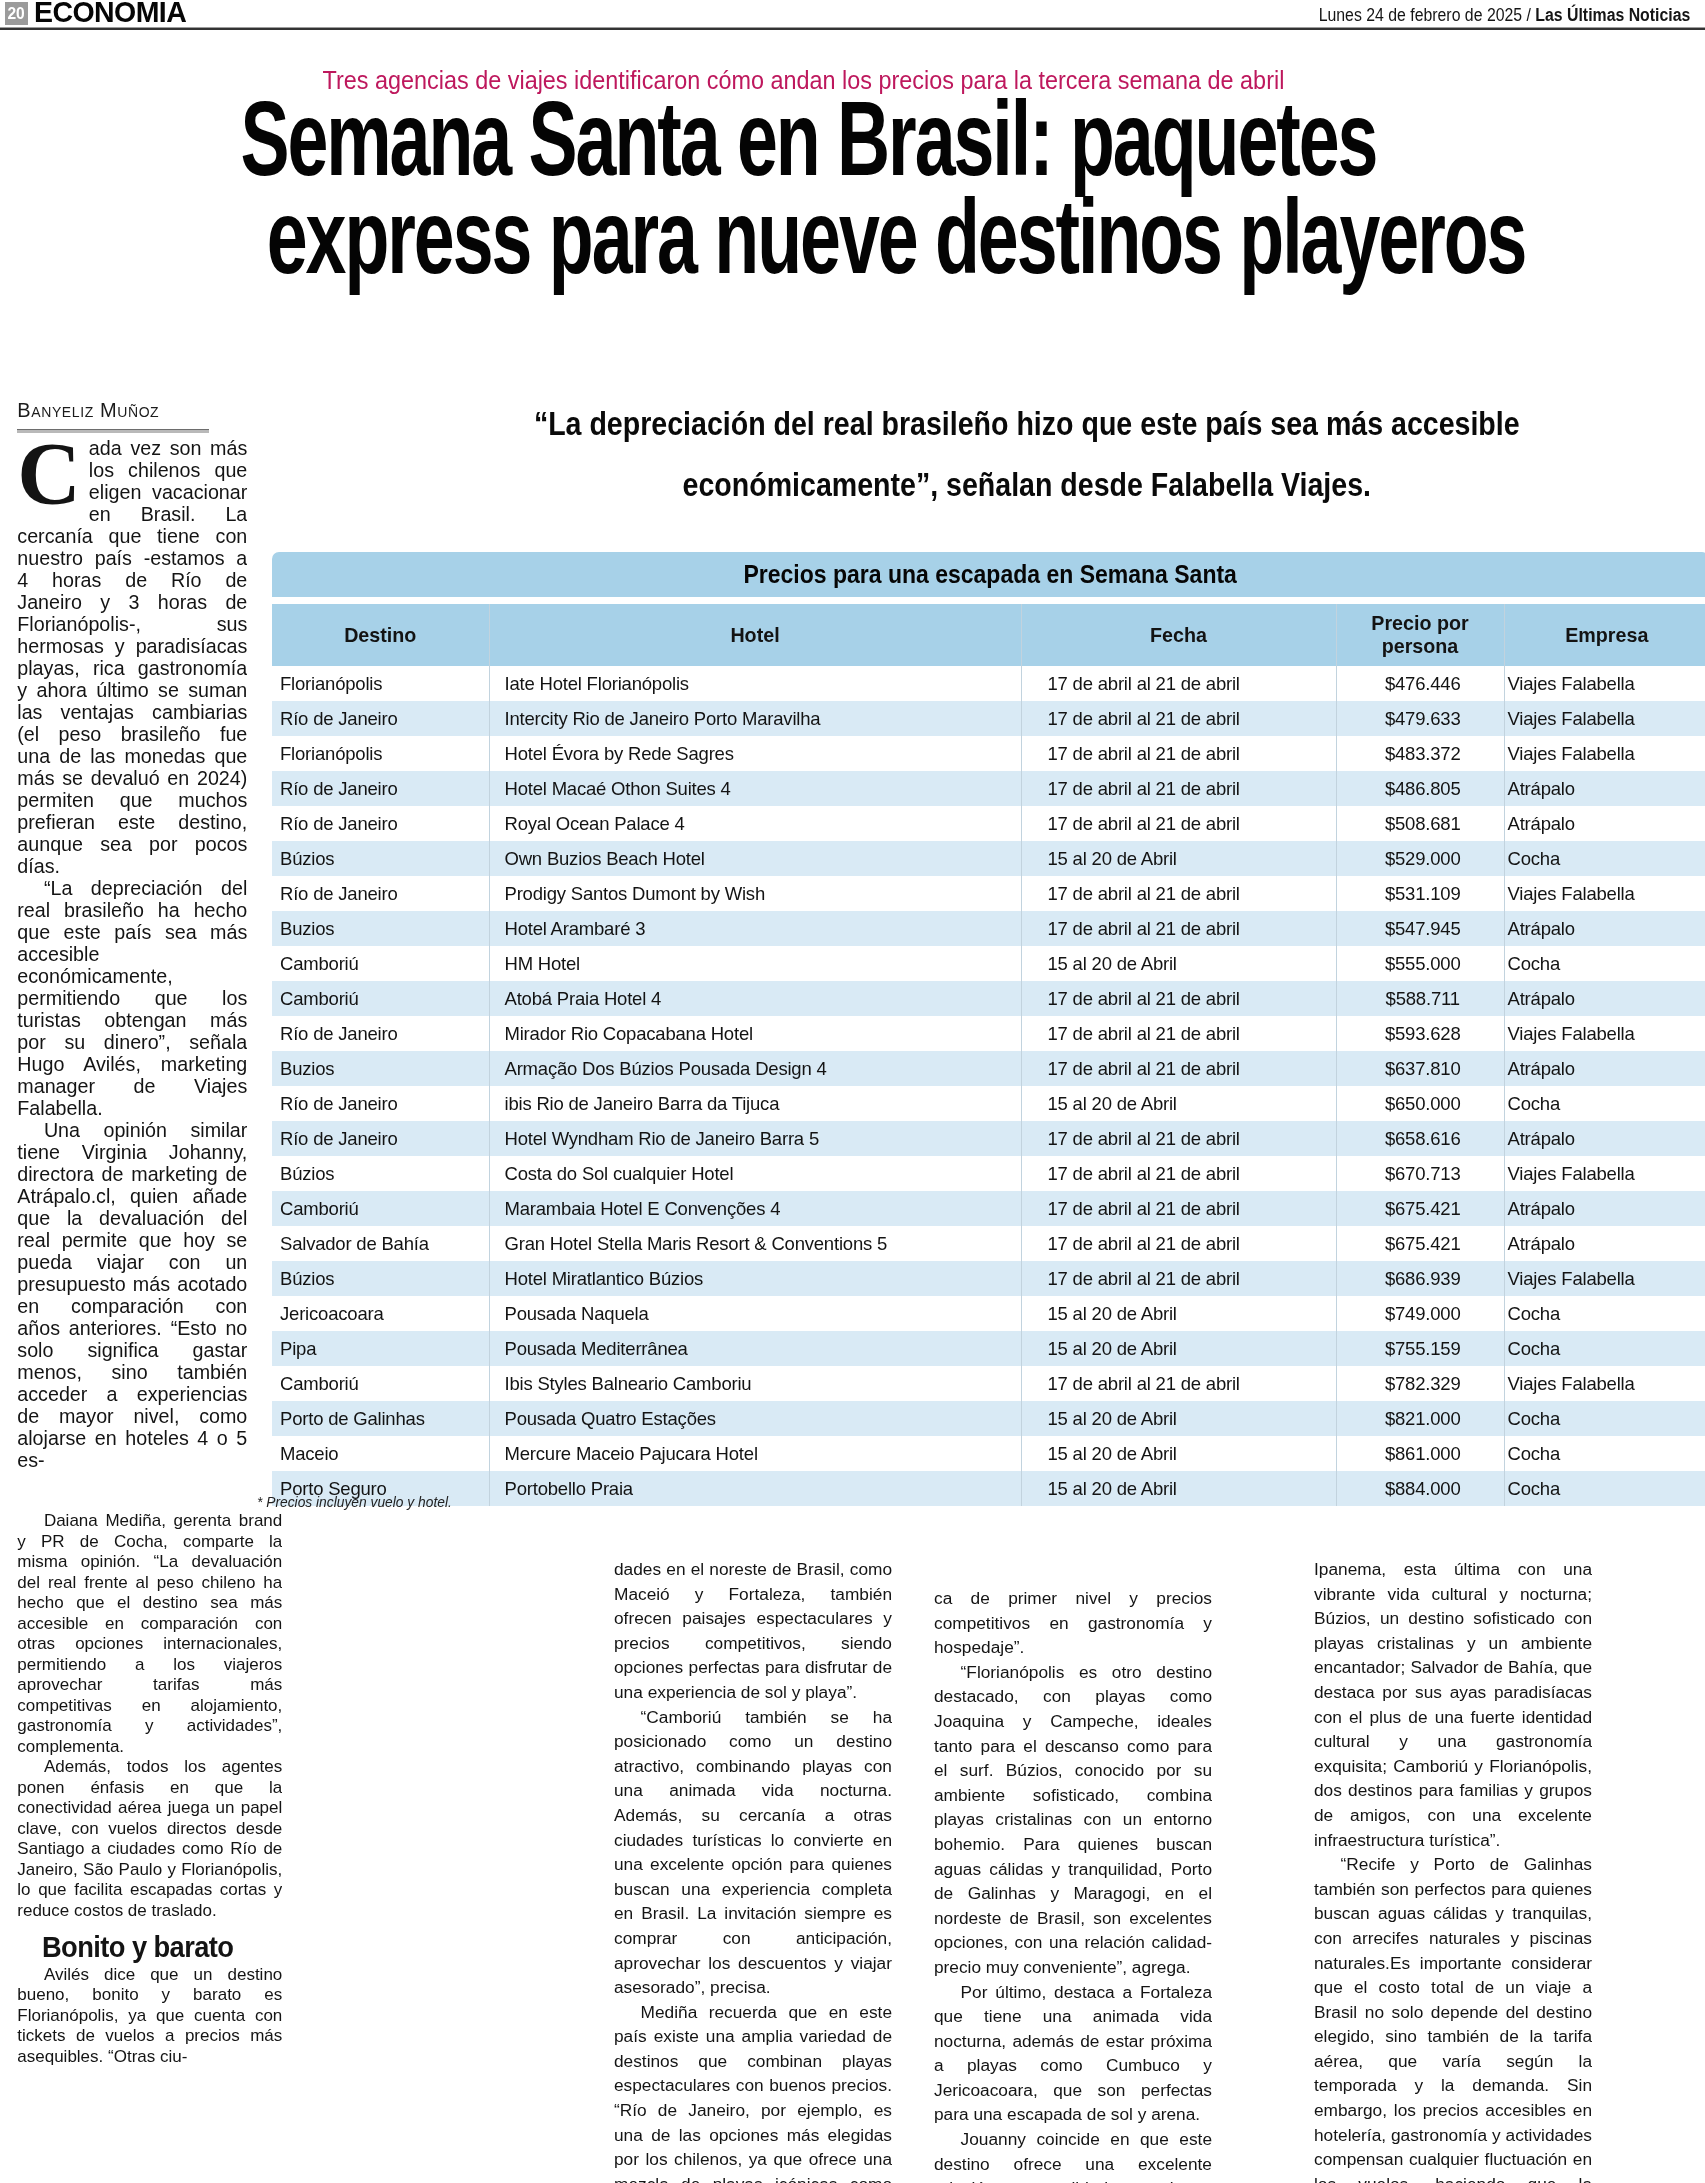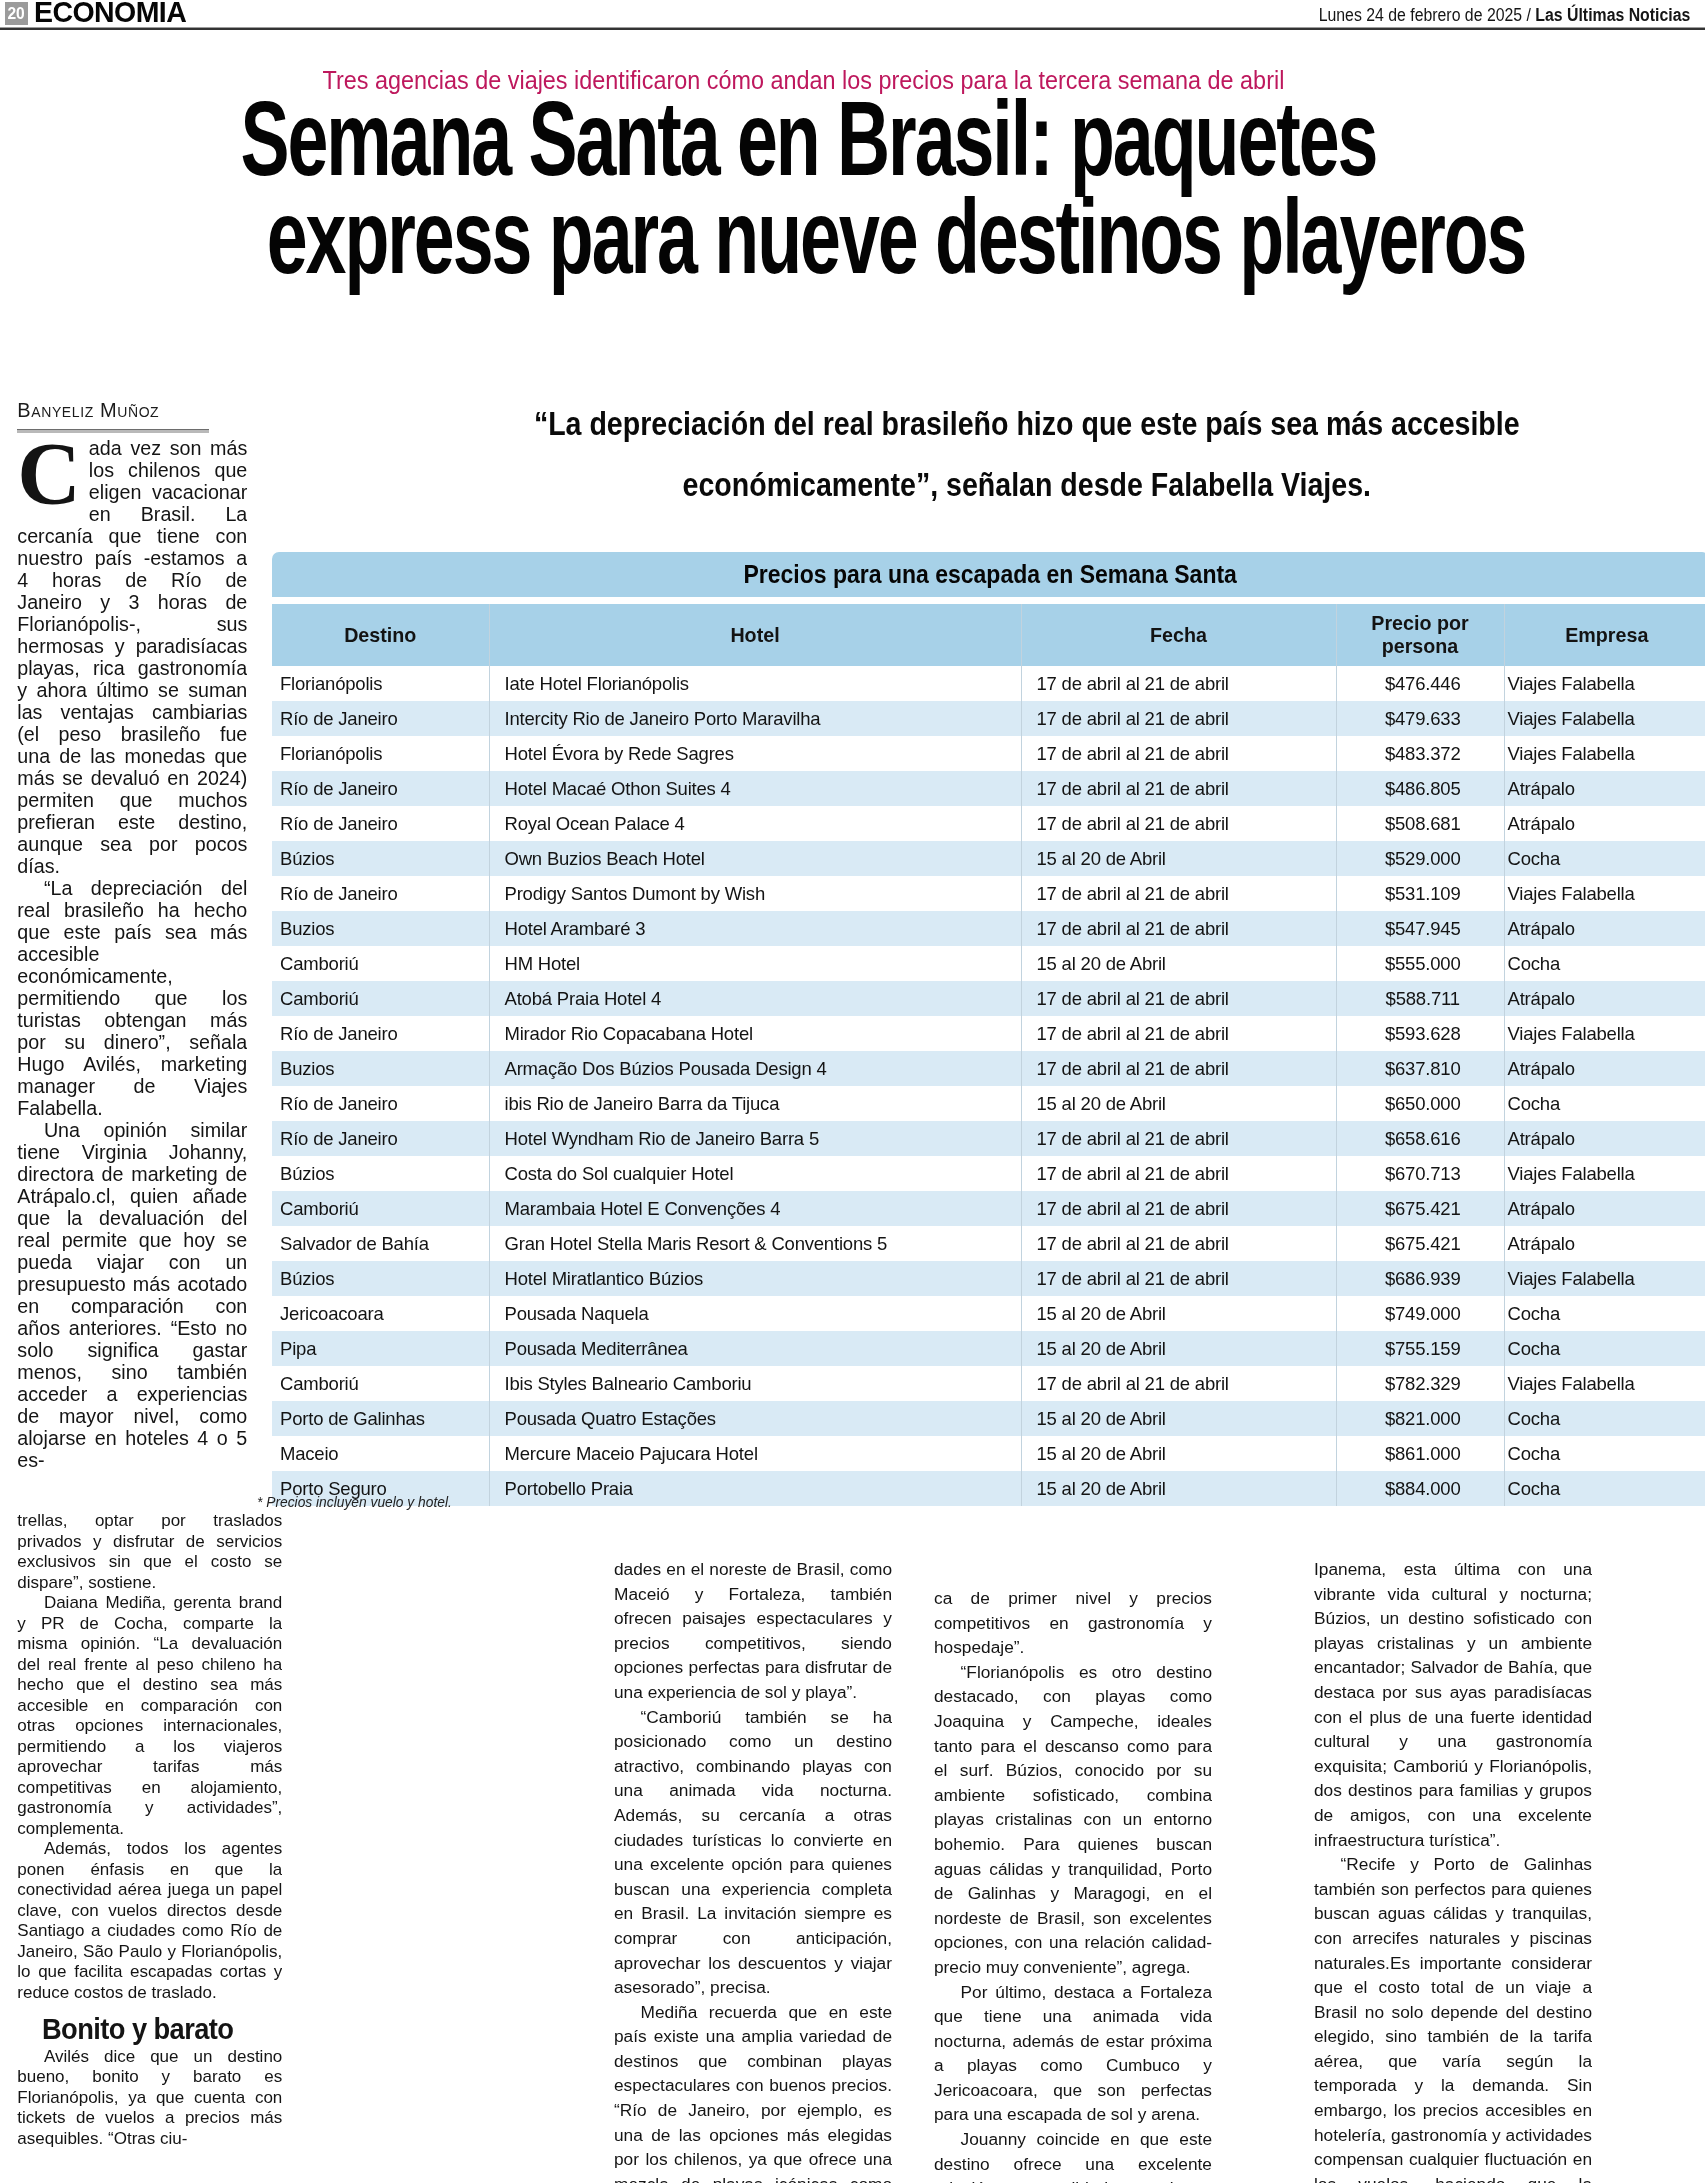--- a/index.html
+++ b/index.html
@@ -57,21 +57,21 @@
              align-items:center;justify-content:center;font-size:25px;font-weight:700;color:#060606;}
   .tbl-title>span{display:inline-block;transform:scaleX(0.92);transform-origin:center;white-space:nowrap;}
   .tbl-gap{height:7px;background:#fff;}
   table.prices{border-collapse:collapse;width:100%;table-layout:fixed;color:#131313;}
   table.prices th{background:#a7d1e8;font-weight:700;font-size:19.7px;height:62px;
                   vertical-align:middle;text-align:center;padding:0;}
   table.prices td{height:35px;font-size:18.5px;letter-spacing:-0.2px;vertical-align:middle;
                   padding:0 4.6px 0 8px;white-space:nowrap;overflow:hidden;}
   table.prices tbody tr:nth-child(even){background:#d9eaf5;}
   table.prices td:not(:first-child),table.prices th:not(:first-child){border-left:1.2px solid #c2d3de;}
-  table.prices td.c-fecha{padding-left:15px;}
+  table.prices td.c-fecha{padding-left:26px;}
   table.prices td.c-precio{text-align:center;padding-left:10px;}
   table.prices td.c-empresa{padding-left:3px;}
   table.prices td.c-hotel{padding-left:15px;}
   .footnote{position:absolute;left:257px;top:1493px;font-style:italic;font-size:15px;color:#222;
             transform:scaleX(0.92);transform-origin:left;}
 </style>
 </head>
 <body>
 
 <div class="page">
@@ -294,21 +294,20 @@
             <td class="c-precio">$884.000</td>
             <td class="c-empresa">Cocha</td>
           </tr>
         </tbody>
     </table>
   </div>
   <div class="footnote">* Precios incluyen vuelo y hotel.</div>
 
   <div class="artcol colA2">
     <div>
-        <p class="para noindent">trellas, optar por traslados privados y disfrutar de servicios exclusivos sin que el costo se dispare”, sostiene.</p>
         <p class="para">Daiana Mediña, gerenta brand y PR de Cocha, comparte la misma opinión. “La devaluación del real frente al peso chileno ha hecho que el destino sea más accesible en comparación con otras opciones internacionales, permitiendo a los viajeros aprovechar tarifas más competitivas en alojamiento, gastronomía y actividades”, complementa.</p>
         <p class="para">Además, todos los agentes ponen énfasis en que la conectividad aérea juega un papel clave, con vuelos directos desde Santiago a ciudades como Río de Janeiro, São Paulo y Florianópolis, lo que facilita escapadas cortas y reduce costos de traslado.</p>
       </div>
     <p class="para subhead">Bonito y barato</p>
     <div>
         <p class="para">Avilés dice que un destino bueno, bonito y barato es Florianópolis, ya que cuenta con tickets de vuelos a precios más asequibles. “Otras ciu-</p>
       </div>
   </div>
 
   <div class="artcol colB">

